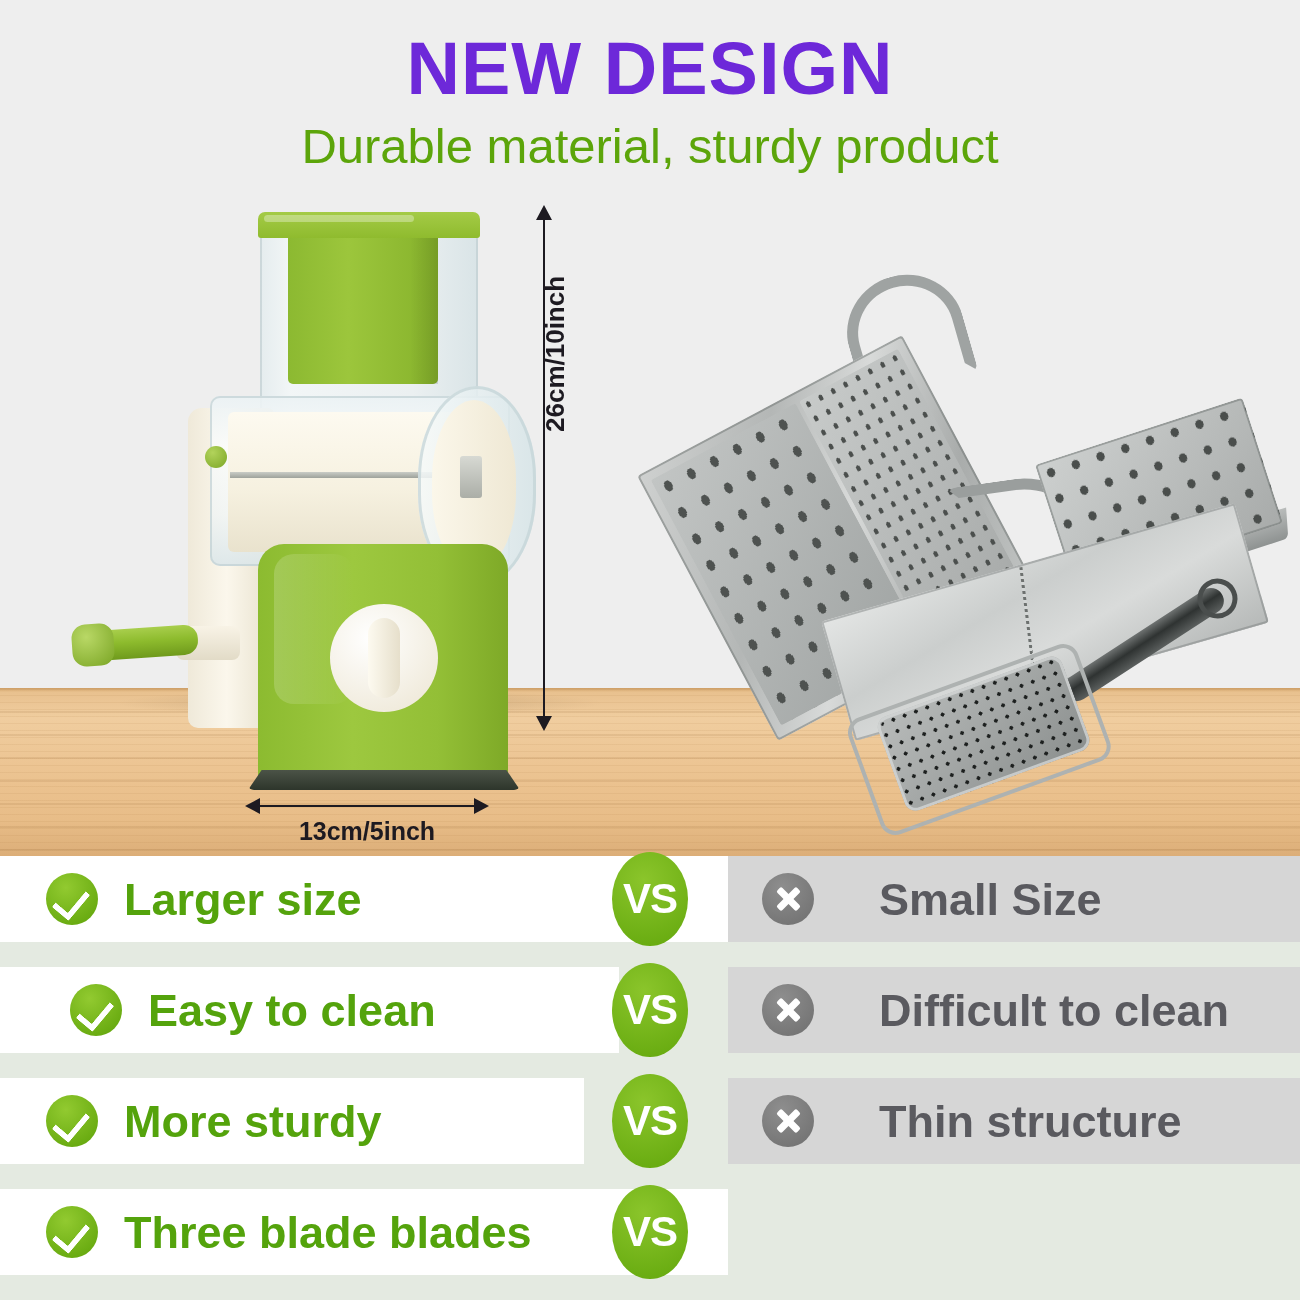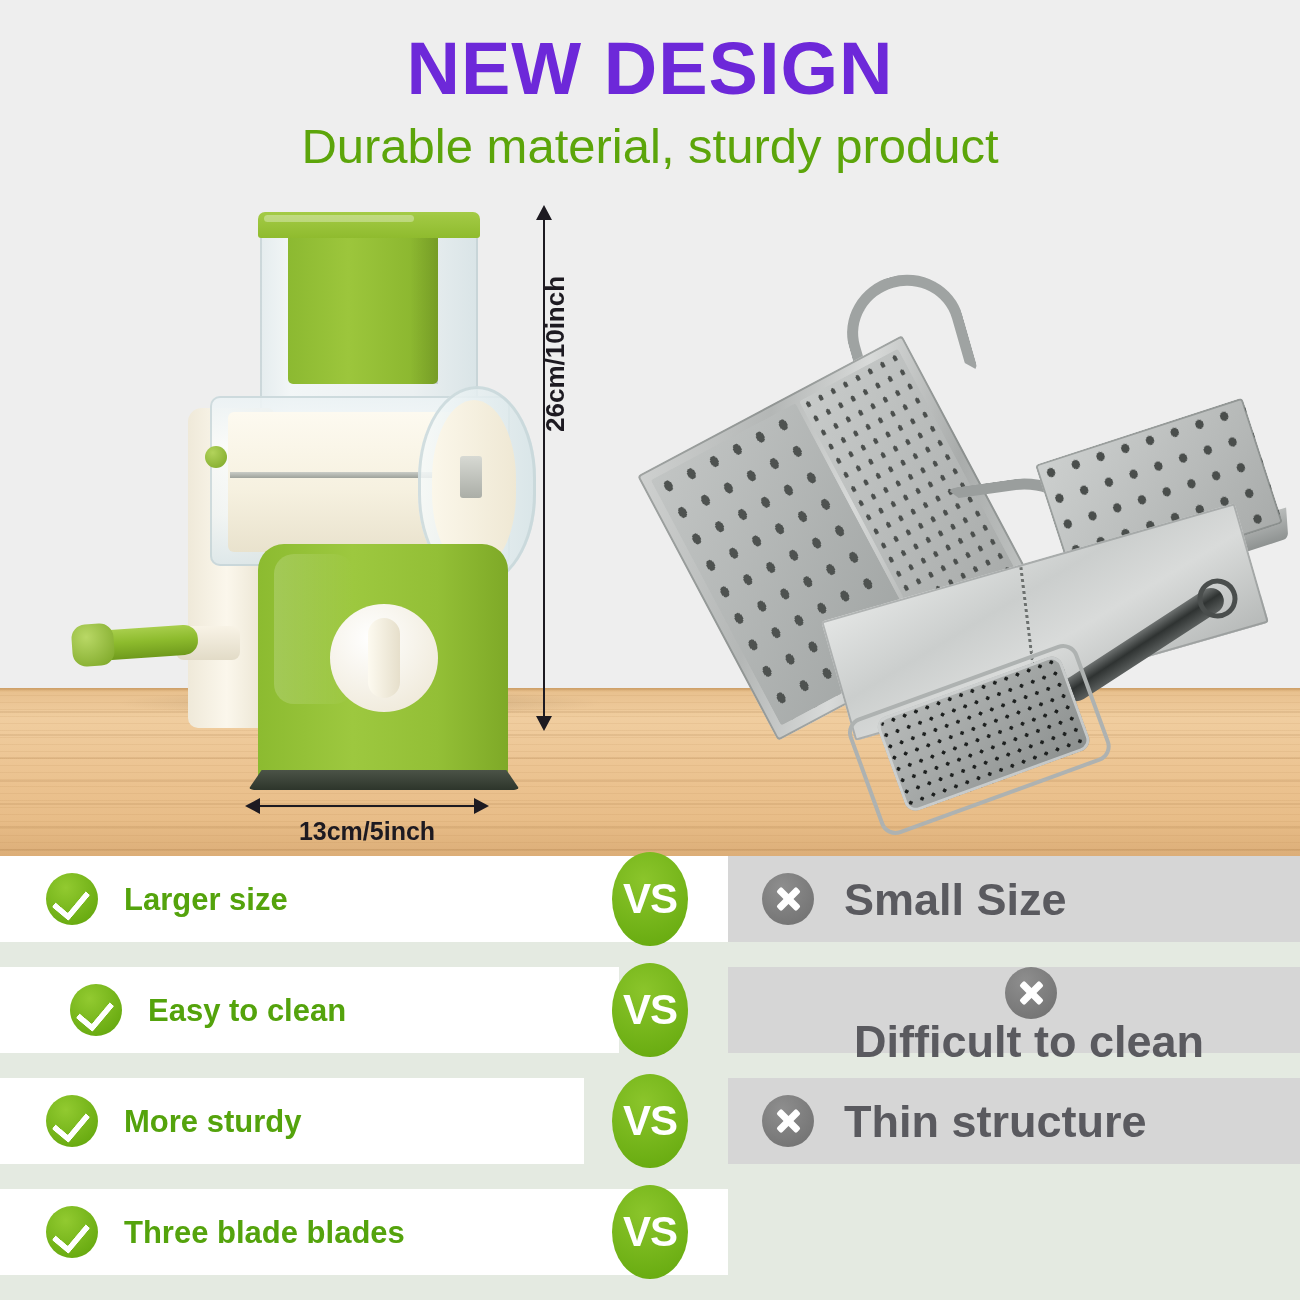--- a/index.html
+++ b/index.html
@@ -361,39 +361,39 @@
   .row:last-child { margin-bottom: 0; }
 
   .side-left {
     position: absolute; left: 0; top: 0; height: 86px;
     background: #ffffff;
     display: flex; align-items: center;
   }
   .side-right {
     position: absolute; top: 0; right: 0; height: 86px;
     background: #d6d6d6;
-    display: flex; align-items: center;
+    display: flex; align-items: center; gap: 35px;
   }
 
   .check-icon {
     width: 52px; height: 52px; margin-left: 46px; flex: none;
     border-radius: 50%;
     background: radial-gradient(circle at 38% 28%, #92ca30, #5da208);
     position: relative;
   }
   .check-icon::after {
     content:""; position:absolute; left: 14px; top: 11px;
     width: 16px; height: 28px;
     border: 6px solid #ffffff; border-top: none; border-left: none;
     transform: rotate(40deg);
     border-radius: 2px;
   }
   .pos-label {
     margin-left: 26px;
-    font-size: 31px; font-weight: bold; color: #54a30c;
+    font-size: 45px; font-weight: bold; color: #54a30c;
     white-space: nowrap; line-height: 1;
   }
 
   .x-icon {
     width: 52px; height: 52px; margin-left: 34px; flex: none;
     border-radius: 50%;
     background: radial-gradient(circle at 38% 28%, #8e8e8e, #6e6e6e);
     position: relative;
   }
   .x-icon::before, .x-icon::after {
@@ -493,21 +493,21 @@
           <span class="x-icon"></span>
           <span class="neg-label">Small Size</span>
         </div>
         <div class="side-left" style="width: 728px;">
           <span class="check-icon"></span>
           <span class="pos-label">Larger size</span>
         </div>
         <div class="vs-badge" style="left: 612px;">VS</div>
       </div>
       <div class="row">
-        <div class="side-right" style="width: 572px; flex-direction: column;">
+        <div class="side-right" style="width: 572px;">
           <span class="x-icon"></span>
           <span class="neg-label">Difficult to clean</span>
         </div>
         <div class="side-left" style="width: 595px; padding-left: 24px;">
           <span class="check-icon"></span>
           <span class="pos-label">Easy to clean</span>
         </div>
         <div class="vs-badge" style="left: 612px;">VS</div>
       </div>
       <div class="row">

